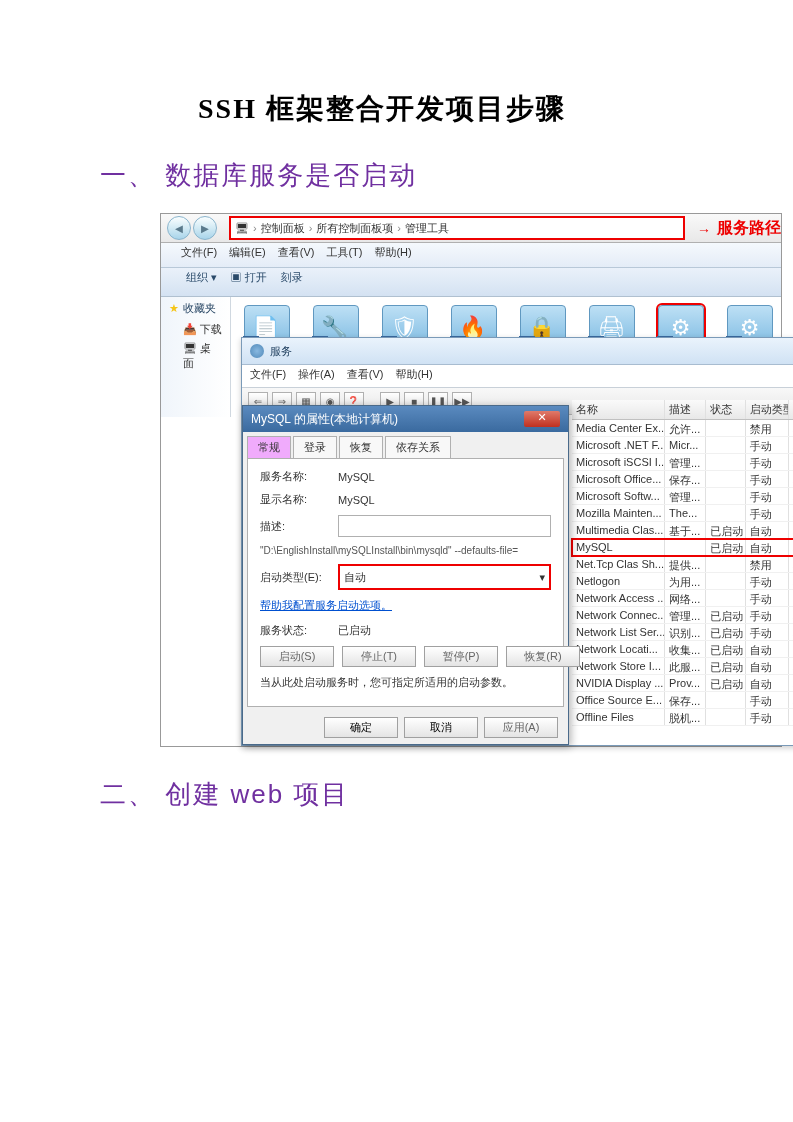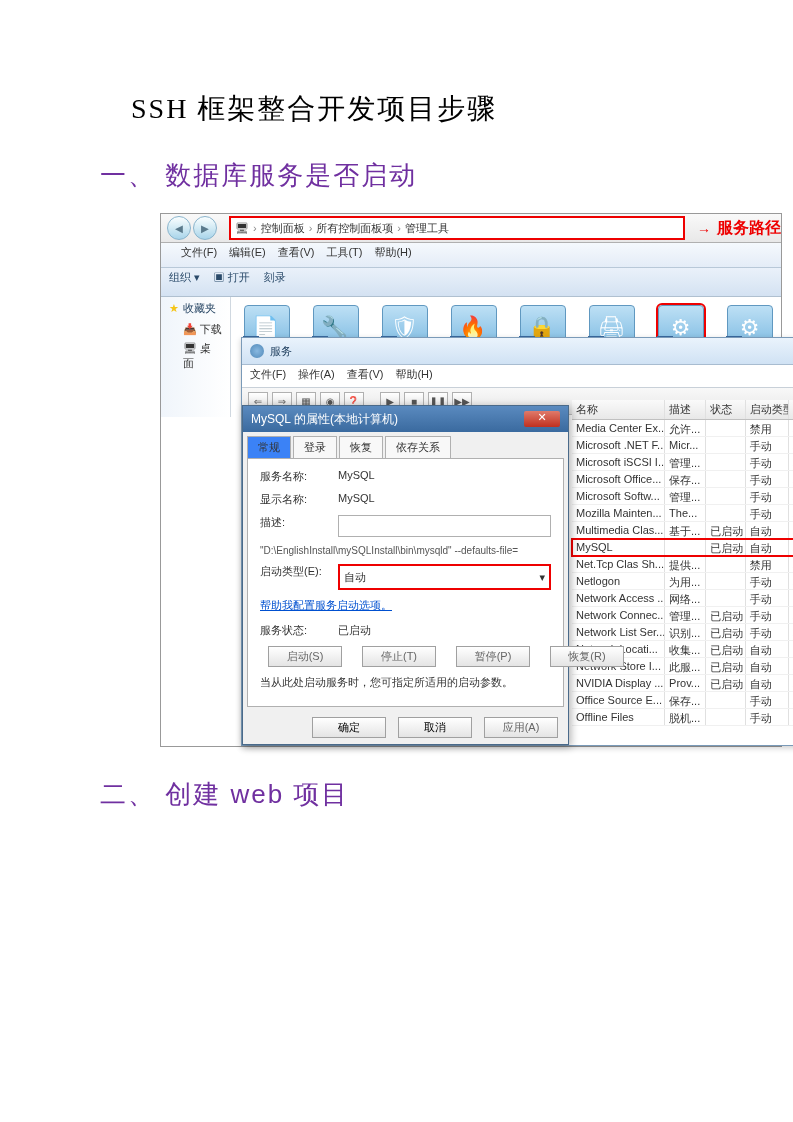--- a/index.html
+++ b/index.html
@@ -1,33 +1,33 @@
 <!DOCTYPE html>
 <html><head>
 <meta charset="utf-8">
 <style>
 body{margin:0;padding:0;background:#fff;font-family:"Microsoft YaHei",SimSun,sans-serif;width:793px}
 .page{padding:90px 100px 40px 100px}
-.title{font-size:28px;font-weight:normal;letter-spacing:2px;margin:0 0 30px 31px;font-family:"Comic Sans MS","Microsoft YaHei",cursive}
+.title{font-size:28px;font-weight:bold;letter-spacing:2px;margin:0 0 30px 98px;font-family:"Comic Sans MS","Microsoft YaHei",cursive}
 .heading{font-size:26px;color:#7030a0;margin:0 0 20px 0;font-family:Liberation Sans, sans-serif;letter-spacing:2px}
 .screenshot{margin:10px 0 30px 60px;width:620px;border:1px solid #999;font-size:11px;background:#fff}
 
 
 .bc-bar{display:flex;align-items:center;height:28px;background:linear-gradient(#f9f9f9,#e8e8e8);border-bottom:1px solid #b0b0b0}
 .nav-btns{display:flex;gap:2px;padding:2px 6px}
 .nav-circle{width:22px;height:22px;border-radius:50%;background:linear-gradient(#fafeff,#d2eaf4,#a8d4ea);border:1px solid #8ab4cc;display:flex;align-items:center;justify-content:center;color:#5a7a8c;font-size:13px}
 .bc-box{flex:1;height:20px;border:2px solid #e00;margin:2px 6px;background:#fff;display:flex;align-items:center;padding:0 4px;font-size:11px;color:#333}
 .bc-sep{margin:0 4px;color:#888}
 .bc-arrow{color:#e00;font-size:14px;font-weight:bold;margin:0 6px}
 .bc-lbl{color:#e00;font-size:16px;font-weight:bold}
 
 
 .menu-bar{height:20px;background:linear-gradient(#f5f9fd,#e4ecf7);border-bottom:1px solid #b8c8d8;padding:2px 20px;font-size:11px;color:#333}
 .menu-bar span{margin-right:12px}
-.toolbar{height:24px;background:linear-gradient(#eaf1fa,#d4e2f2);border-bottom:1px solid #b0c0d0;padding:2px 8px;font-size:11px;color:#2a4a6a}
+.toolbar{height:24px;background:linear-gradient(#eaf1fa,#d4e2f2);border-bottom:1px solid #b0c0d0;padding:2px 25px;font-size:11px;color:#2a4a6a}
 .toolbar span{margin-right:14px}
 
 
 .content{display:flex;height:120px;background:#fff;position:relative}
 .sidebar{width:130px;background:linear-gradient(90deg,#f0f5fb,#fff);border-right:1px solid #d0d8e0;padding:4px 8px;font-size:11px;color:#333}
 .sb-hdr{font-size:11px;color:#1a3a5a;margin-bottom:4px}
 .sb-item{padding:2px 0 2px 14px;color:#333}
 .star{color:#f5c518;margin-right:4px}
 .icons-area{flex:1;display:flex;gap:14px;padding:8px 4px 4px 8px;align-items:flex-start}
 .icon-item{text-align:center;width:55px;font-size:10px;color:#333}
@@ -43,32 +43,32 @@
 .svc-menu span{margin-right:12px}
 .svc-tb{height:22px;background:linear-gradient(#f8f8f8,#e8e8e8);border-bottom:1px solid #c0c0c0;padding:2px 6px;display:flex;align-items:center;gap:4px}
 .tb-btn{width:18px;height:16px;border:1px solid #b0b0b0;background:linear-gradient(#fff,#e0e0e0);display:inline-flex;align-items:center;justify-content:center;font-size:10px;color:#555}
 
 
 .dlg{position:relative;margin-top:-10px;margin-left:0;width:325px;border:1px solid #4a6a8a;background:#f0f0f0;box-shadow:2px 2px 8px rgba(0,0,0,.3);z-index:5}
 .dlg-title{height:26px;background:linear-gradient(#5a8abf,#3a6a9f);color:#fff;padding:0 8px;display:flex;align-items:center;justify-content:space-between;font-size:12px}
 .dlg-close{width:36px;height:16px;background:linear-gradient(#e07a6a,#c03020);color:#fff;text-align:center;font-size:11px;border-radius:2px}
 .tabs{display:flex;background:#f0f0f0;padding:4px 4px 0;font-size:11px}
 .tab{padding:3px 10px;border:1px solid #b0b0b0;border-bottom:none;background:#f8f8f8;margin-right:2px;color:#333}
-.tab.active{background:#3b82f6}
+.tab.active{background:#f0abfc}
 .dlg-body{background:#fff;border:1px solid #b0b0b0;margin:0 4px 4px;padding:10px 12px;font-size:11px;color:#333}
-.frow{display:flex;margin-bottom:8px;}
+.frow{display:flex;margin-bottom:8px;align-items:center}
 .flbl{width:78px;color:#333}
 .fval{flex:1}
 .finput{flex:1;border:1px solid #b0b0b0;background:#fff;padding:2px 4px;height:16px}
 .dropdown{flex:1;border:2px solid #e00;background:#fff;padding:2px 4px;height:18px;display:flex;justify-content:space-between;align-items:center}
 .link{color:#0050d0;text-decoration:underline}
-.btn-row{display:flex;gap:20px;margin:8px 8px}
+.btn-row{display:flex;gap:8px;margin:8px 0}
 .dbtn{padding:2px 10px;border:1px solid #a0a0a0;background:linear-gradient(#fff,#e4e4e4);font-size:11px;color:#666;min-width:52px;text-align:center}
 .note{font-size:11px;color:#333;margin:6px 0}
-.dlg-footer{display:flex;justify-content:flex-end;gap:12px;padding:6px 10px}
+.dlg-footer{display:flex;justify-content:flex-end;gap:6px;padding:6px 10px}
 
 
 .svc-list-wrap{position:absolute;right:0;top:36px;width:265px;background:#fff;font-size:11px}
 .svc-lh{display:flex;background:linear-gradient(#fafafa,#e8e8e8);border-bottom:1px solid #c0c0c0;font-size:11px;color:#333}
 .svc-lh div,.svc-row div{padding:2px 4px;border-right:1px solid #e0e0e0;overflow:hidden;white-space:nowrap}
 .c1{width:94px}.c2{width:36px}.c3{width:34px}.c4{width:38px}.c5{width:44px}
 .svc-row{display:flex;border-bottom:1px solid #f0f0f0;color:#333;height:16px}
 .svc-row.hl{outline:2px solid #e00;outline-offset:-1px}
 </style>
 </head>

